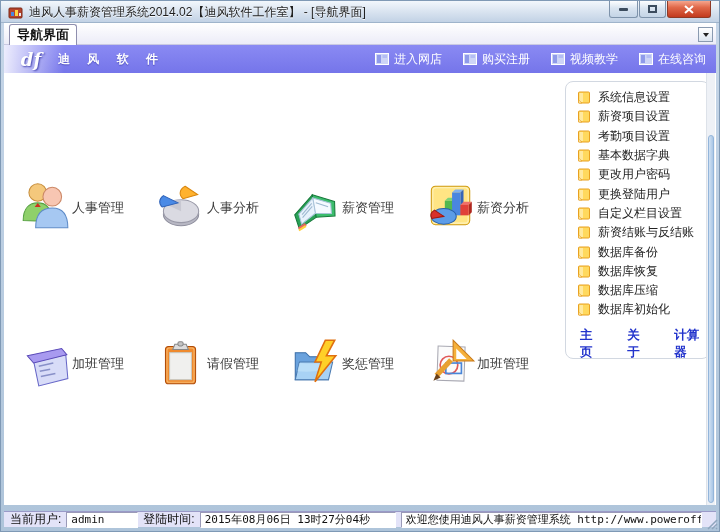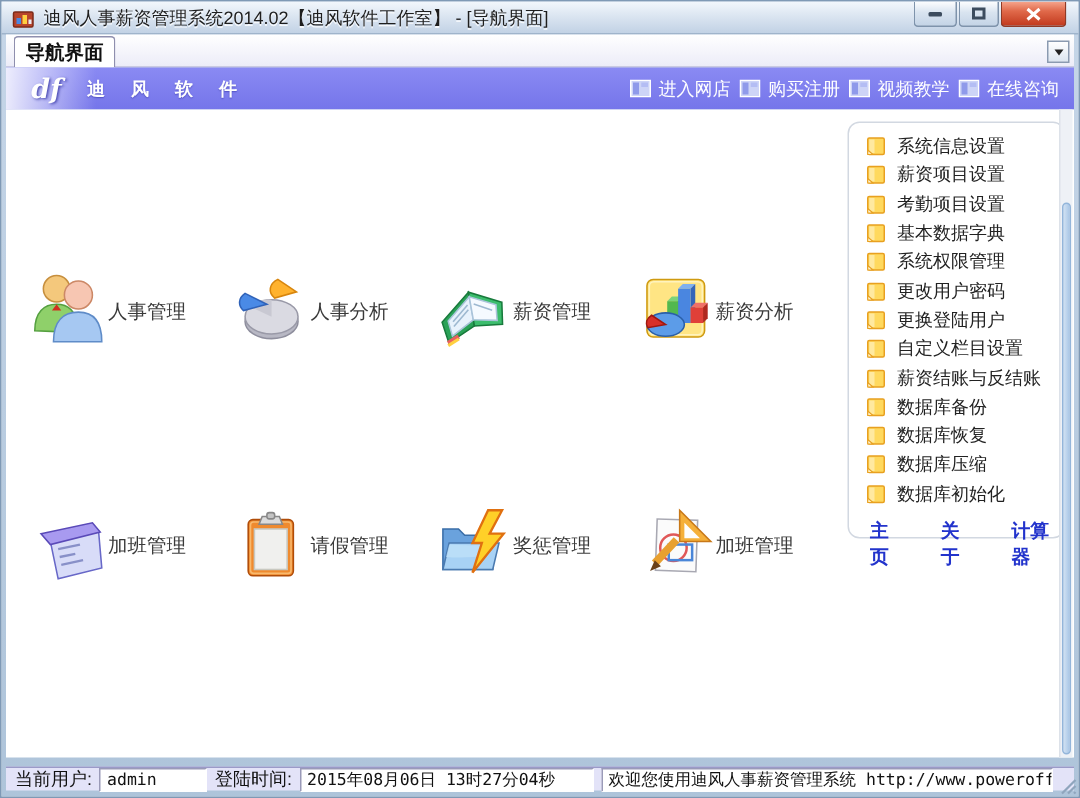--- a/index.html
+++ b/index.html
@@ -20,21 +20,21 @@
   .tabstrip { position:absolute; left:3px; right:3px; top:22px; height:22px; background:linear-gradient(#ffffff,#ececf8); border-bottom:1px solid #c9c9e2; }
   .tab { position:absolute; left:5px; top:1px; height:21px; padding:0 7px; background:#fff; border:1px solid #8f8fae; border-bottom:none; border-radius:3px 3px 0 0; font-size:13px; font-weight:bold; color:#111; line-height:20px; }
   .tab-drop { position:absolute; right:3px; top:4px; width:15px; height:15px; border:1px solid #8a9ab0; background:linear-gradient(#ffffff,#dce5f0); display:flex; align-items:center; justify-content:center; }
   .tab-drop i { width:0; height:0; border-left:3px solid transparent; border-right:3px solid transparent; border-top:4px solid #222; }
 
   
   .toolbar { position:absolute; left:3px; right:3px; top:44px; height:28px; background:linear-gradient(#8a8af3,#7575ea); display:flex; align-items:center; padding:0 10px; }
   .toolbar::before { content:""; position:absolute; left:0; top:0; bottom:0; width:60px; background:linear-gradient(90deg,rgba(255,255,255,.85),rgba(255,255,255,0)); pointer-events:none; }
   .logo { position:relative; width:34px; height:24px; display:flex; align-items:center; justify-content:center; font-family:"DejaVu Serif",serif; font-style:italic; font-weight:bold; font-size:18px; color:#fff; text-shadow:1px 1px 2px #4545b0; }
   .brand { color:#fff; font-size:12px; font-weight:bold; letter-spacing:7px; margin-left:10px; text-shadow:0 1px 1px #5050c0; white-space:nowrap; }
-  .tb-links { margin-left:auto; display:flex; align-items:center; gap:6px; }
+  .tb-links { margin-left:auto; display:flex; align-items:center; gap:21px; }
   .tb-link { display:flex; align-items:center; gap:5px; color:#fff; font-size:12px; cursor:default; white-space:nowrap; }
 
   
   .content { position:absolute; left:3px; right:3px; top:72px; bottom:26px; background:#fff; }
   .tiles-row { position:absolute; left:14px; width:540px; display:flex; }
   .row1 { top:106px; } .row2 { top:262px; }
   .tile { width:135px; display:flex; flex-direction:row; align-items:center; cursor:default; }
   .tile-icon { width:54px; height:54px; }
   .tile-label { margin-top:3px; font-size:13px; color:#3a3a3a; }
 
@@ -266,28 +266,20 @@
             <path d="M1.5,9 L5,12 L1.5,12 Z" fill="#fff3c8" stroke="#e8a020" stroke-width="0.7"></path>
           </svg>
         <span>基本数据字典</span>
       </div>
       <div class="menu-item">
         <svg width="14" height="13" viewBox="0 0 14 13">
             <rect x="1.5" y="1" width="11" height="11" rx="1" fill="#ffd95e" stroke="#e8a020"></rect>
             <rect x="2.5" y="2" width="3.5" height="9" fill="#ffe9a0"></rect>
             <path d="M1.5,9 L5,12 L1.5,12 Z" fill="#fff3c8" stroke="#e8a020" stroke-width="0.7"></path>
           </svg>
-        <span>系统权限管理</span>
-      </div>
-      <div class="menu-item">
-        <svg width="14" height="13" viewBox="0 0 14 13">
-            <rect x="1.5" y="1" width="11" height="11" rx="1" fill="#ffd95e" stroke="#e8a020"></rect>
-            <rect x="2.5" y="2" width="3.5" height="9" fill="#ffe9a0"></rect>
-            <path d="M1.5,9 L5,12 L1.5,12 Z" fill="#fff3c8" stroke="#e8a020" stroke-width="0.7"></path>
-          </svg>
         <span>更改用户密码</span>
       </div>
       <div class="menu-item">
         <svg width="14" height="13" viewBox="0 0 14 13">
             <rect x="1.5" y="1" width="11" height="11" rx="1" fill="#ffd95e" stroke="#e8a020"></rect>
             <rect x="2.5" y="2" width="3.5" height="9" fill="#ffe9a0"></rect>
             <path d="M1.5,9 L5,12 L1.5,12 Z" fill="#fff3c8" stroke="#e8a020" stroke-width="0.7"></path>
           </svg>
         <span>更换登陆用户</span>
       </div>

